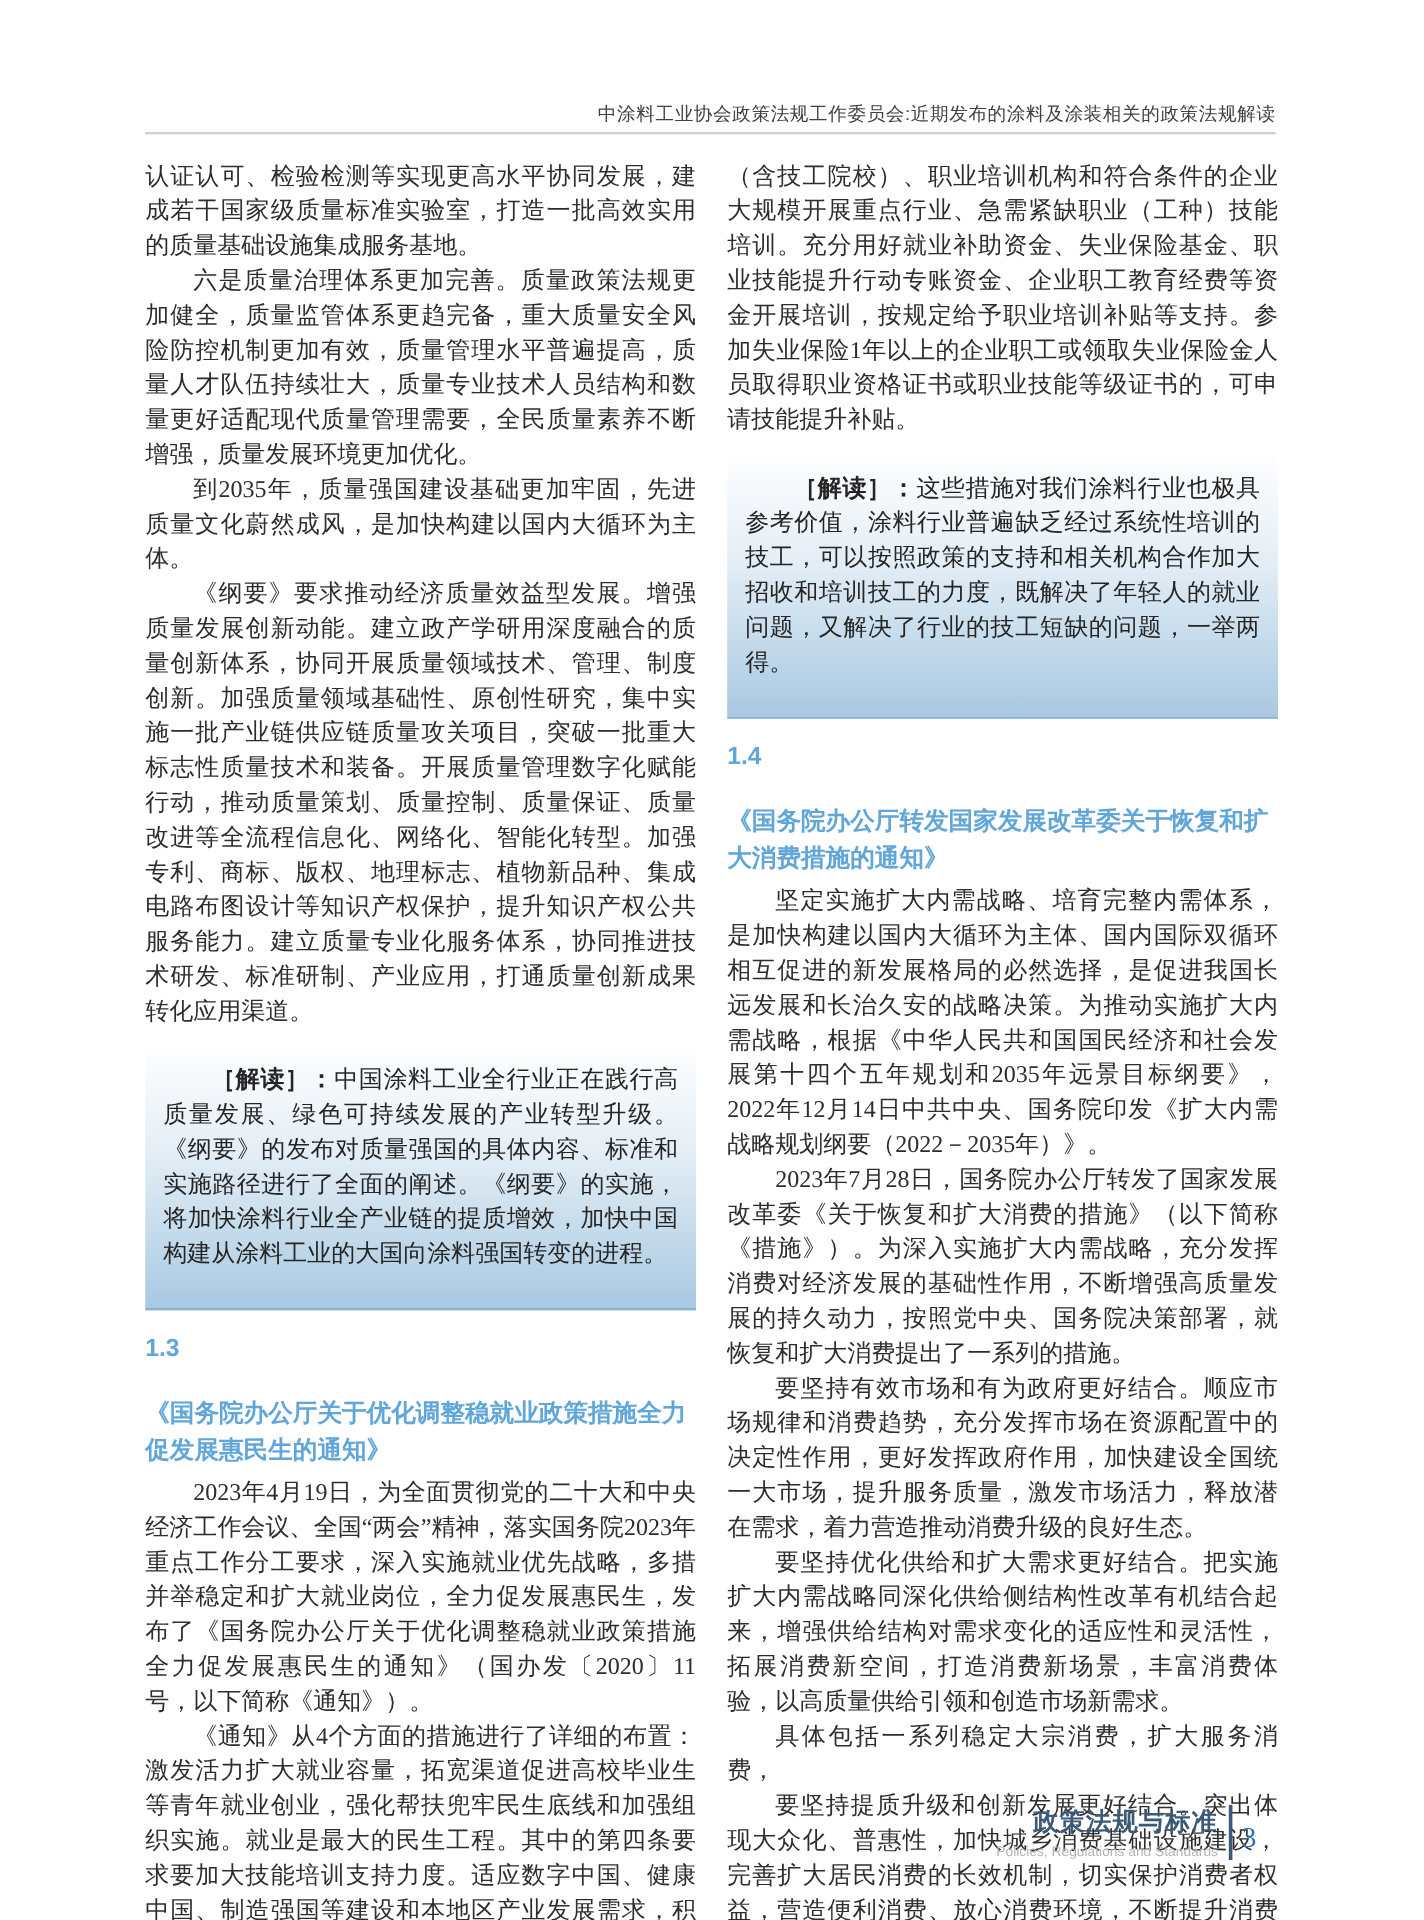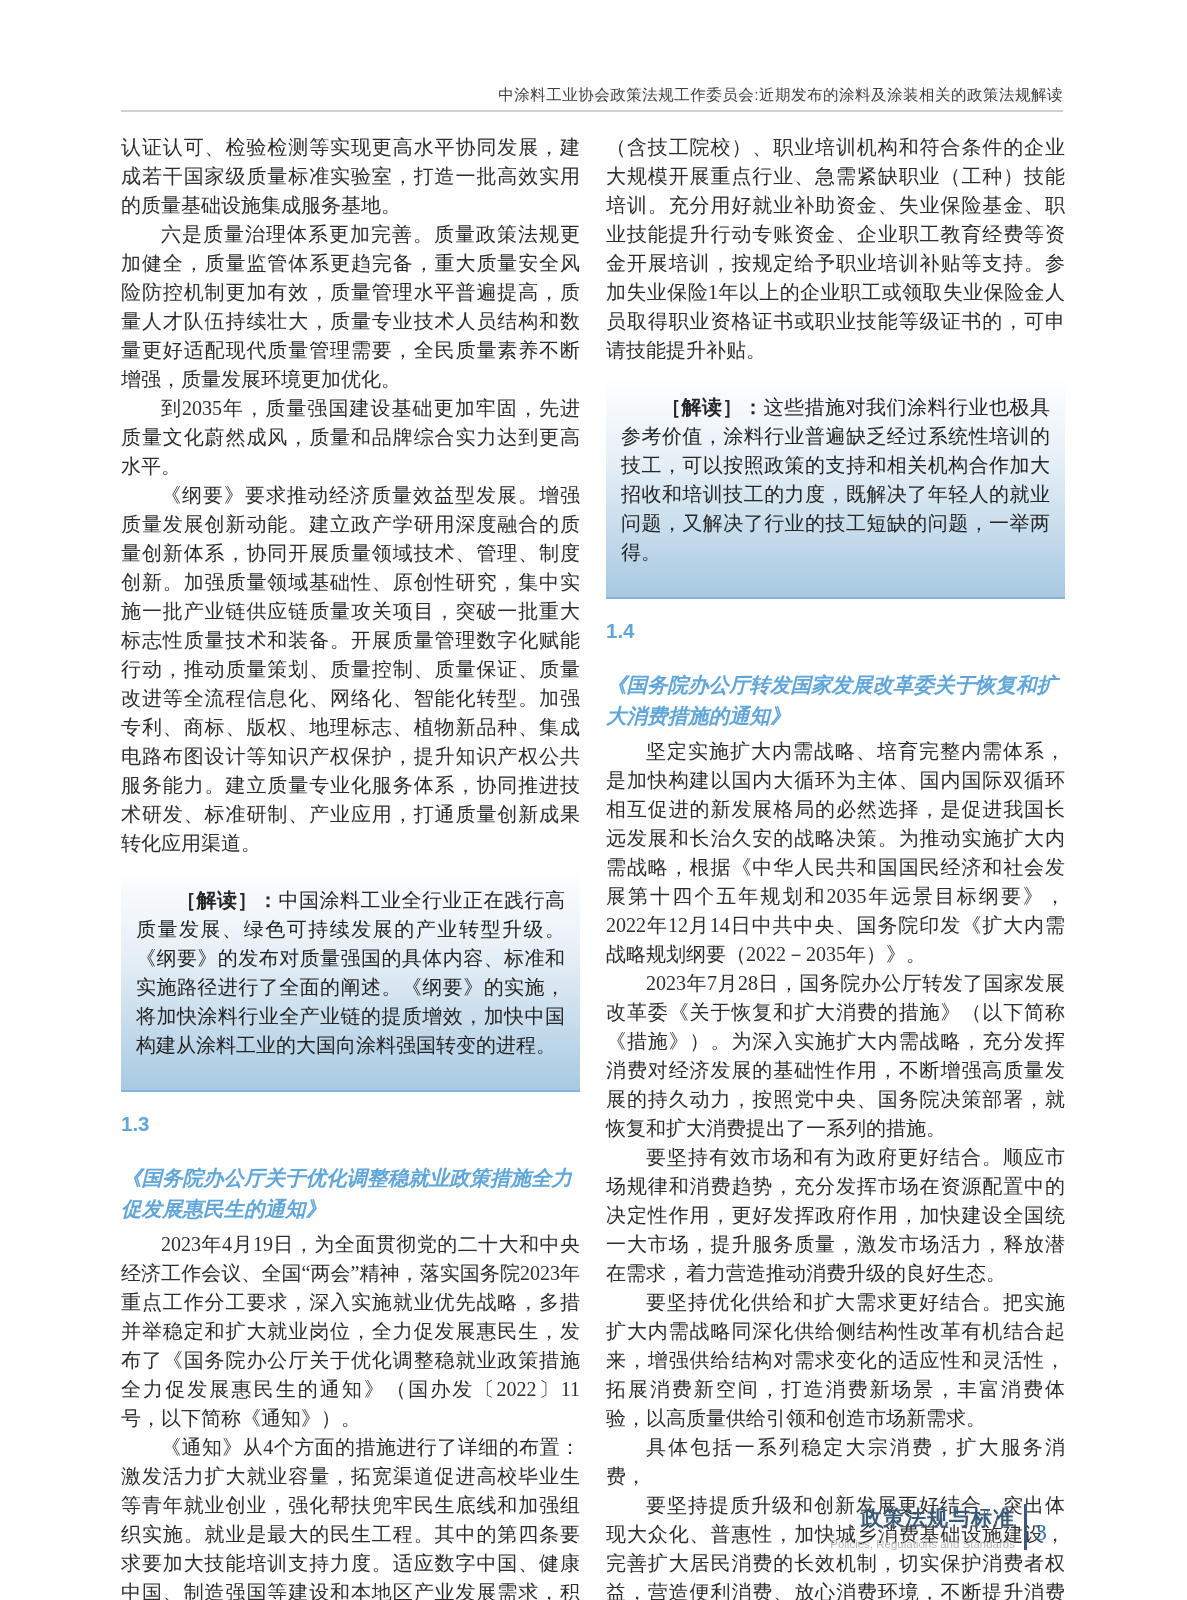--- a/index.html
+++ b/index.html
@@ -48,21 +48,21 @@
   .sec-heading {
     display:flex;
     margin:16px 0 6px;
     font-family:"Liberation Sans","DejaVu Sans",sans-serif;
     font-weight:bold;
     font-size:20.5px; line-height:31px;
     color:#61a6d9;
     flex-direction:column;
   }
   .sec-num { flex:0 0 54px; }
-  .sec-title { flex:1;font-style:italic; }
+  .sec-title { flex:1; }
   
   .footer {
     position:absolute; bottom:50px; right:140px;
     display:flex; align-items:flex-start;
   }
   .footer-text { text-align:right; margin-right:9px; }
   .footer-cn {
     font-family:"Liberation Sans","DejaVu Sans",sans-serif;
     font-size:21px; font-weight:bold; color:#3c5a77; letter-spacing:1px;
   }
@@ -83,30 +83,30 @@
 <div class="page">
 
   <div class="header-title">中涂料工业协会政策法规工作委员会:近期发布的涂料及涂装相关的政策法规解读</div>
   <div class="header-rule"></div>
 
   <main class="columns">
 
     <section class="col">
       <p class="para noindent">认证认可、检验检测等实现更高水平协同发展，建成若干国家级质量标准实验室，打造一批高效实用的质量基础设施集成服务基地。</p>
       <p class="para">六是质量治理体系更加完善。质量政策法规更加健全，质量监管体系更趋完备，重大质量安全风险防控机制更加有效，质量管理水平普遍提高，质量人才队伍持续壮大，质量专业技术人员结构和数量更好适配现代质量管理需要，全民质量素养不断增强，质量发展环境更加优化。</p>
-      <p class="para">到2035年，质量强国建设基础更加牢固，先进质量文化蔚然成风，质量和品牌综合实力达到更高水平。</p>
+      <p class="para">到2035年，质量强国建设基础更加牢固，先进质量文化蔚然成风，是加快构建以国内大循环为主体。</p>
       <p class="para">《纲要》要求推动经济质量效益型发展。增强质量发展创新动能。建立政产学研用深度融合的质量创新体系，协同开展质量领域技术、管理、制度创新。加强质量领域基础性、原创性研究，集中实施一批产业链供应链质量攻关项目，突破一批重大标志性质量技术和装备。开展质量管理数字化赋能行动，推动质量策划、质量控制、质量保证、质量改进等全流程信息化、网络化、智能化转型。加强专利、商标、版权、地理标志、植物新品种、集成电路布图设计等知识产权保护，提升知识产权公共服务能力。建立质量专业化服务体系，协同推进技术研发、标准研制、产业应用，打通质量创新成果转化应用渠道。</p>
       <div class="callout">
         <p class="para"><span class="callout-label">［解读］：</span><span>中国涂料工业全行业正在践行高质量发展、绿色可持续发展的产业转型升级。《纲要》的发布对质量强国的具体内容、标准和实施路径进行了全面的阐述。《纲要》的实施，将加快涂料行业全产业链的提质增效，加快中国构建从涂料工业的大国向涂料强国转变的进程。</span></p>
       </div>
       <h2 class="sec-heading">
         <span class="sec-num">1.3</span>
         <span class="sec-title">《国务院办公厅关于优化调整稳就业政策措施全力促发展惠民生的通知》</span>
       </h2>
-      <p class="para">2023年4月19日，为全面贯彻党的二十大和中央经济工作会议、全国“两会”精神，落实国务院2023年重点工作分工要求，深入实施就业优先战略，多措并举稳定和扩大就业岗位，全力促发展惠民生，发布了《国务院办公厅关于优化调整稳就业政策措施全力促发展惠民生的通知》（国办发〔2022〕11号，以下简称《通知》）。</p>
+      <p class="para">2023年4月19日，为全面贯彻党的二十大和中央经济工作会议、全国“两会”精神，落实国务院2023年重点工作分工要求，深入实施就业优先战略，多措并举稳定和扩大就业岗位，全力促发展惠民生，发布了《国务院办公厅关于优化调整稳就业政策措施全力促发展惠民生的通知》（国办发〔2020〕11号，以下简称《通知》）。</p>
       <p class="para">《通知》从4个方面的措施进行了详细的布置：激发活力扩大就业容量，拓宽渠道促进高校毕业生等青年就业创业，强化帮扶兜牢民生底线和加强组织实施。就业是最大的民生工程。其中的第四条要求要加大技能培训支持力度。适应数字中国、健康中国、制造强国等建设和本地区产业发展需求，积极推动各类职业院校</p>
     </section>
 
     <section class="col">
       <p class="para noindent">（含技工院校）、职业培训机构和符合条件的企业大规模开展重点行业、急需紧缺职业（工种）技能培训。充分用好就业补助资金、失业保险基金、职业技能提升行动专账资金、企业职工教育经费等资金开展培训，按规定给予职业培训补贴等支持。参加失业保险1年以上的企业职工或领取失业保险金人员取得职业资格证书或职业技能等级证书的，可申请技能提升补贴。</p>
       <div class="callout">
         <p class="para"><span class="callout-label">［解读］：</span><span>这些措施对我们涂料行业也极具参考价值，涂料行业普遍缺乏经过系统性培训的技工，可以按照政策的支持和相关机构合作加大招收和培训技工的力度，既解决了年轻人的就业问题，又解决了行业的技工短缺的问题，一举两得。</span></p>
       </div>
       <h2 class="sec-heading">
         <span class="sec-num">1.4</span>

